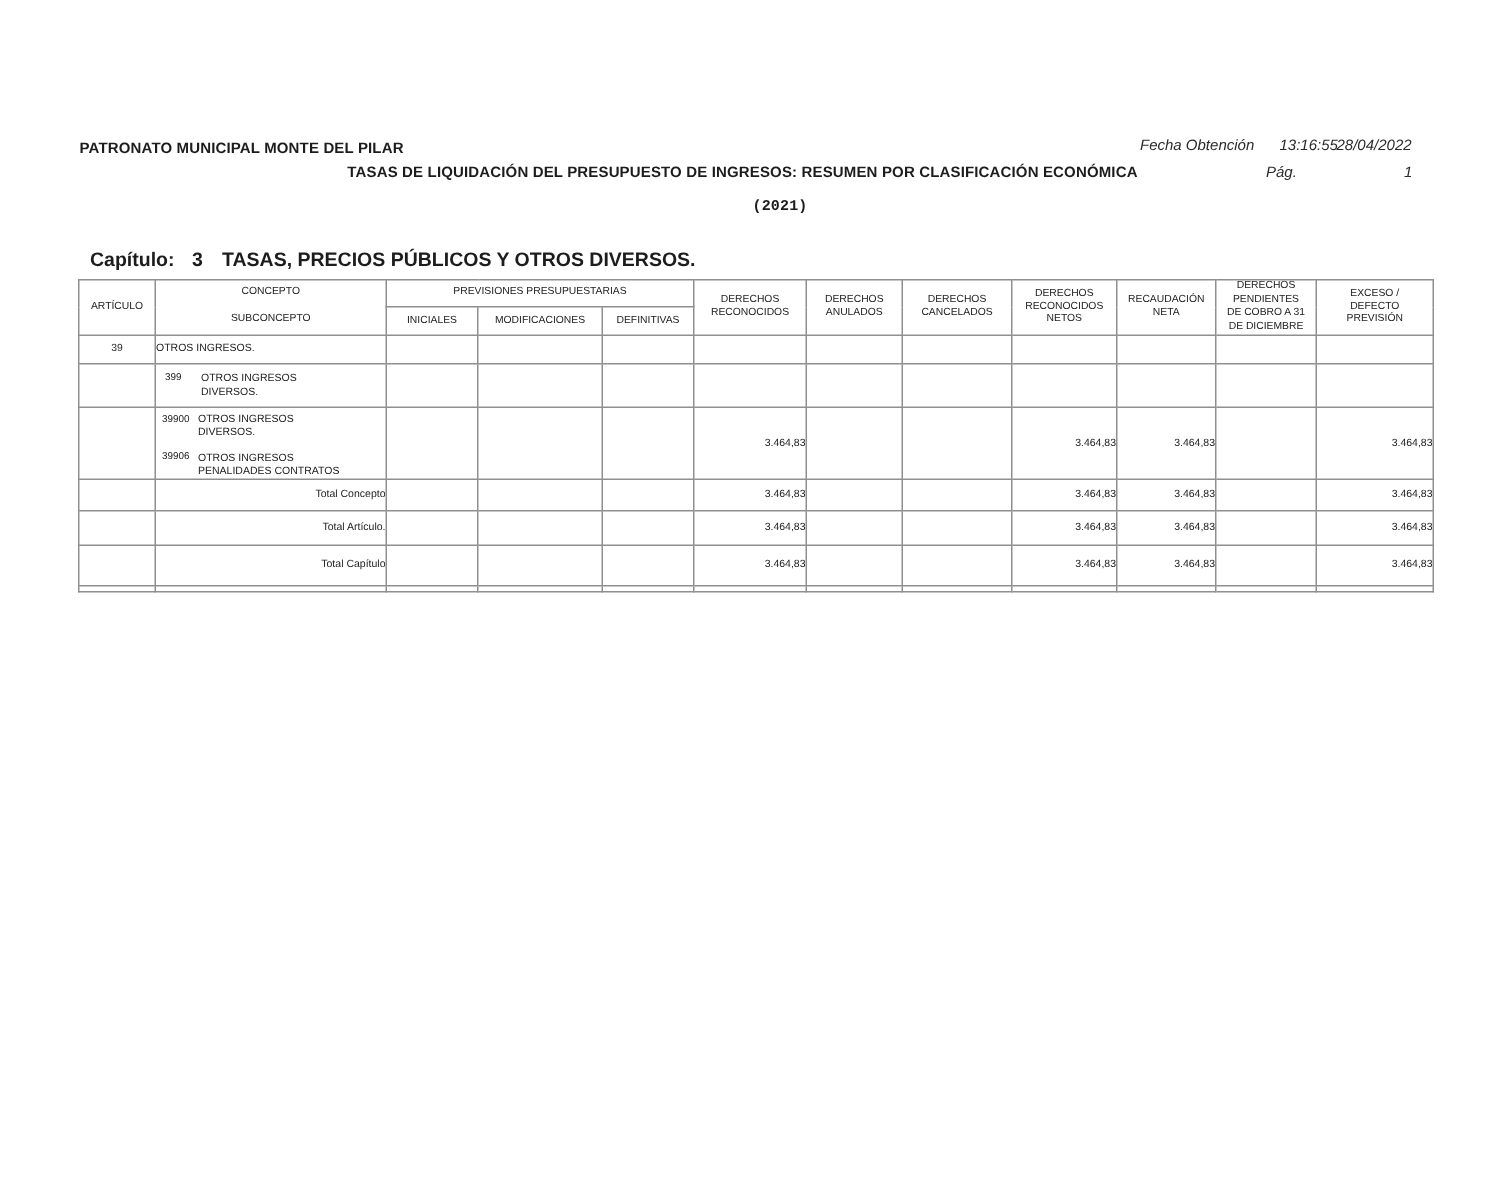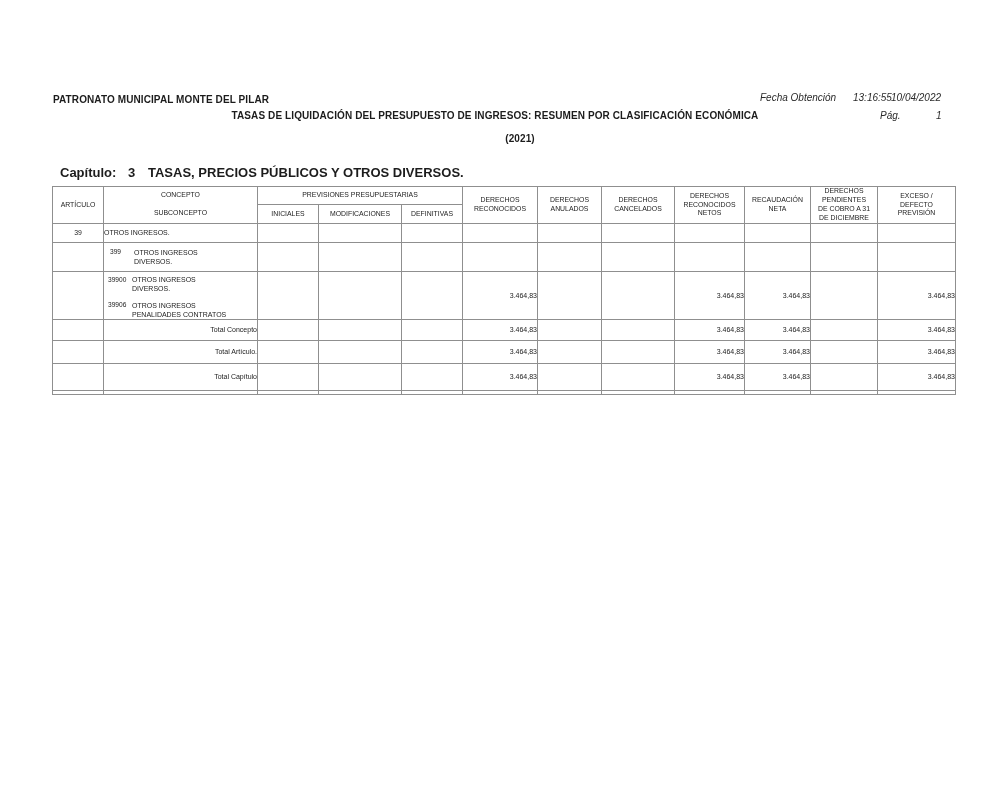--- a/index.html
+++ b/index.html
@@ -8,21 +8,21 @@
     font-family:"Liberation Sans","DejaVu Sans",sans-serif;color:#1c1c1c;
     overflow:hidden;
   }
   .abs{position:absolute;}
   .b{font-weight:bold;}
   .i{font-style:italic;}
   .hdr-txt{font-size:10px;letter-spacing:0.1px;}
   .meta-txt{font-size:10px;color:#2a2a2a;}
   .chap-txt{font-size:13px;}
   .center-band{left:0;width:990px;text-align:center;}
-  .year-band{left:40px;width:960px;text-align:center;}
+  .year-band{left:40px;width:960px;text-align:center;font-family:Liberation Mono, monospace;}
 
   table.budget{
     position:absolute;left:52px;top:186px;
     border-collapse:collapse;table-layout:fixed;
     font-size:7px;line-height:1.3;color:#222;
   }
   table.budget td{
     border:1px solid #8f8f8f;padding:0;vertical-align:middle;overflow:hidden;
   }
   td.hc{text-align:center;white-space:pre-line;font-size:6.9px;line-height:1.28;padding:1px;}
@@ -41,25 +41,25 @@
   .block2{margin-top:7px;}
   td.total-label{text-align:right;padding-right:4px;font-size:7px;}
 </style>
 </head>
 <body>
 
 <div class="abs hdr-txt b" style="left:53px;top:94px;">PATRONATO MUNICIPAL MONTE DEL PILAR</div>
 
 <div class="abs meta-txt i" style="left:760px;top:92px;">Fecha Obtención</div>
 <div class="abs meta-txt i" style="left:853px;top:92px;">13:16:55</div>
-<div class="abs meta-txt i" style="left:891px;top:92px;">10/04/2022</div>
+<div class="abs meta-txt i" style="left:891px;top:92px;">28/04/2022</div>
 
 <div class="abs hdr-txt b center-band" style="top:110px;">TASAS DE LIQUIDACIÓN DEL PRESUPUESTO DE INGRESOS: RESUMEN POR CLASIFICACIÓN ECONÓMICA</div>
 
-<div class="abs meta-txt i" style="left:880px;top:110px;">Pág.</div>
+<div class="abs meta-txt i" style="left:844px;top:110px;">Pág.</div>
 <div class="abs meta-txt i" style="left:936px;top:110px;">1</div>
 
 <div class="abs hdr-txt b year-band" style="top:133px;">(2021)</div>
 
 <div class="abs chap-txt b" style="left:60px;top:165px;">Capítulo:</div>
 <div class="abs chap-txt b" style="left:128px;top:165px;">3</div>
 <div class="abs chap-txt b" style="left:148px;top:165px;">TASAS, PRECIOS PÚBLICOS Y OTROS DIVERSOS.</div>
 
 <table class="budget">
   <colgroup>

